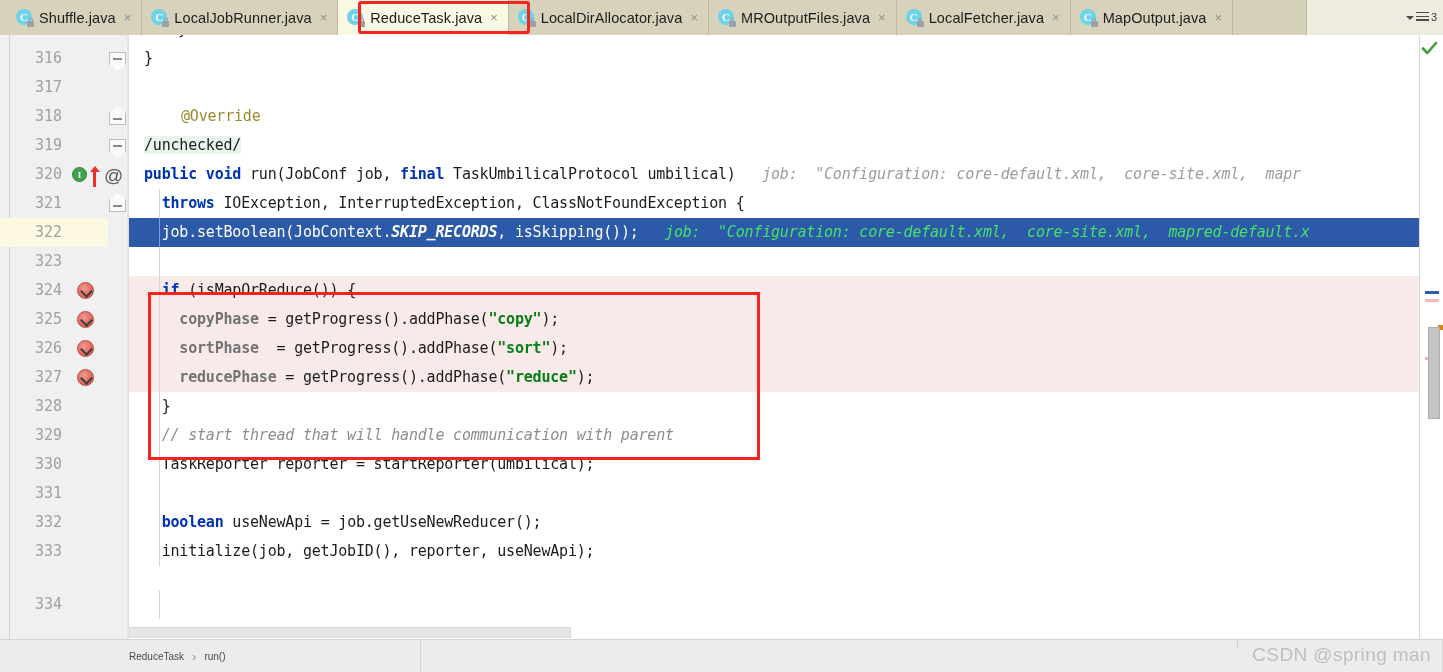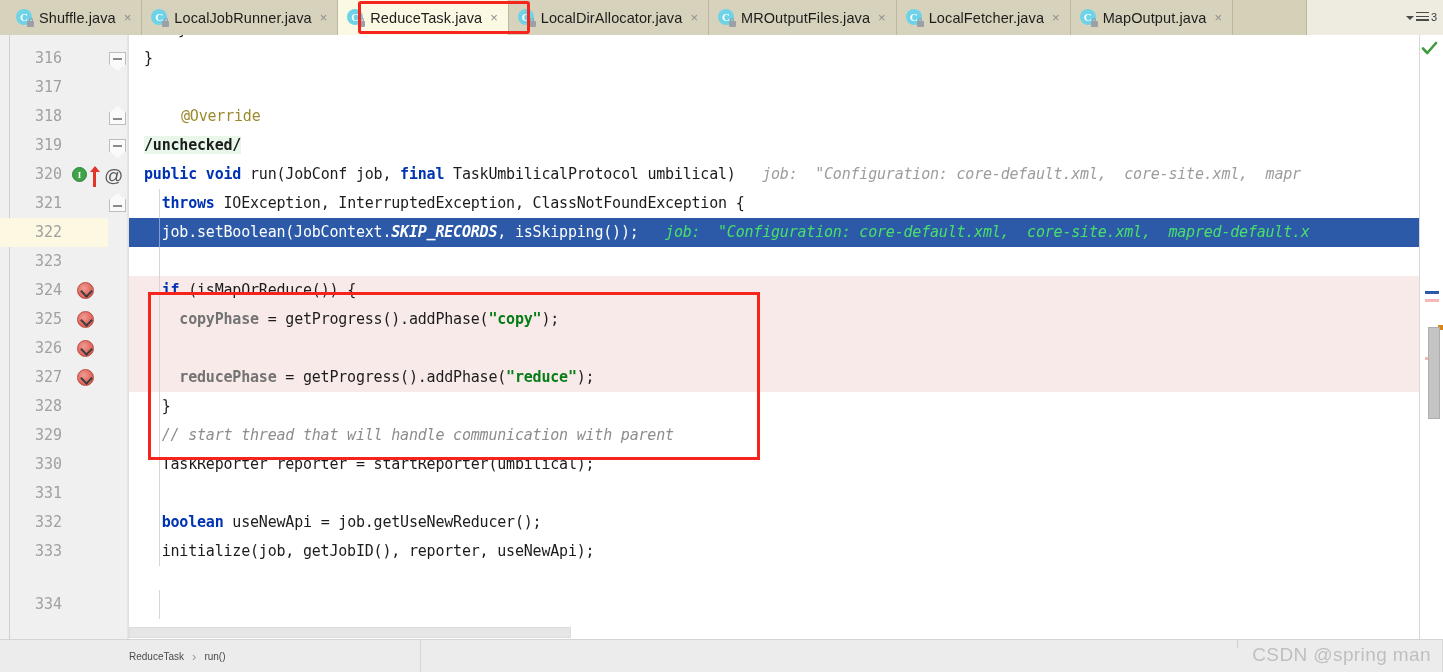--- a/index.html
+++ b/index.html
@@ -568,21 +568,21 @@
 
     <div class="line" style="top:67px;">
       <span class="lnum">318</span>
       <span class="foldmark start" style="left:109px; top:10px;"></span>
       <span class="code"><span class="anno">@Override</span></span>
     </div>
 
     <div class="line" style="top:96px;">
       <span class="lnum">319</span>
       <span class="foldmark end" style="left:109px; top:8px;"></span>
-      <span class="code"><span class="plain green-hl" style="font-weight:bold;">/unchecked/</span></span>
+      <span class="code"><span class="plain green-hl" style="font-weight:normal;">/unchecked/</span></span>
     </div>
 
     <div class="line" style="top:125px;padding-left:46px;">
       <span class="lnum">320</span>
       <span class="ovr" style="left:72px; top:7px;">I</span>
       <span class="uparrow" style="left:93px; top:11px;"></span>
       <span class="atsign" style="left:104px; top:6px;">@</span>
       <span class="code"><span class="kw">public void </span><span class="plain">run(JobConf job, </span><span class="kw">final </span><span class="plain">TaskUmbilicalProtocol umbilical)</span><span class="hint">   </span><span class="hint">job:  "Configuration: core-default.xml,  core-site.xml,  mapr</span></span>
     </div>
 
@@ -620,20 +620,21 @@
       <span class="bp" style="left:77px; top:6px;"></span>
       <span class="indent-guide" style="left:159px; top:0; height:29px;"></span>
       <span class="code"><span class="plain">    </span><span class="fld" style="font-weight:bold;">copyPhase</span><span class="plain"> = getProgress().addPhase(</span><span class="str">"copy"</span><span class="plain">);</span></span>
     </div>
 
     <div class="line" style="top:299px;">
       <span class="warn-bg"></span>
       <span class="lnum">326</span>
       <span class="bp" style="left:77px; top:6px;"></span>
       <span class="indent-guide" style="left:159px; top:0; height:29px;"></span>
+      <span class="code"><span class="plain">    </span><span class="fld" style="font-weight:bold;">sortPhase</span><span class="plain">  = getProgress().addPhase(</span><span class="str">"sort"</span><span class="plain">);</span></span>
     </div>
 
     <div class="line" style="top:328px;">
       <span class="warn-bg"></span>
       <span class="lnum">327</span>
       <span class="bp" style="left:77px; top:6px;"></span>
       <span class="indent-guide" style="left:159px; top:0; height:29px;"></span>
       <span class="code"><span class="plain">    </span><span class="fld" style="font-weight:bold;">reducePhase</span><span class="plain"> = getProgress().addPhase(</span><span class="str">"reduce"</span><span class="plain">);</span></span>
     </div>
 

